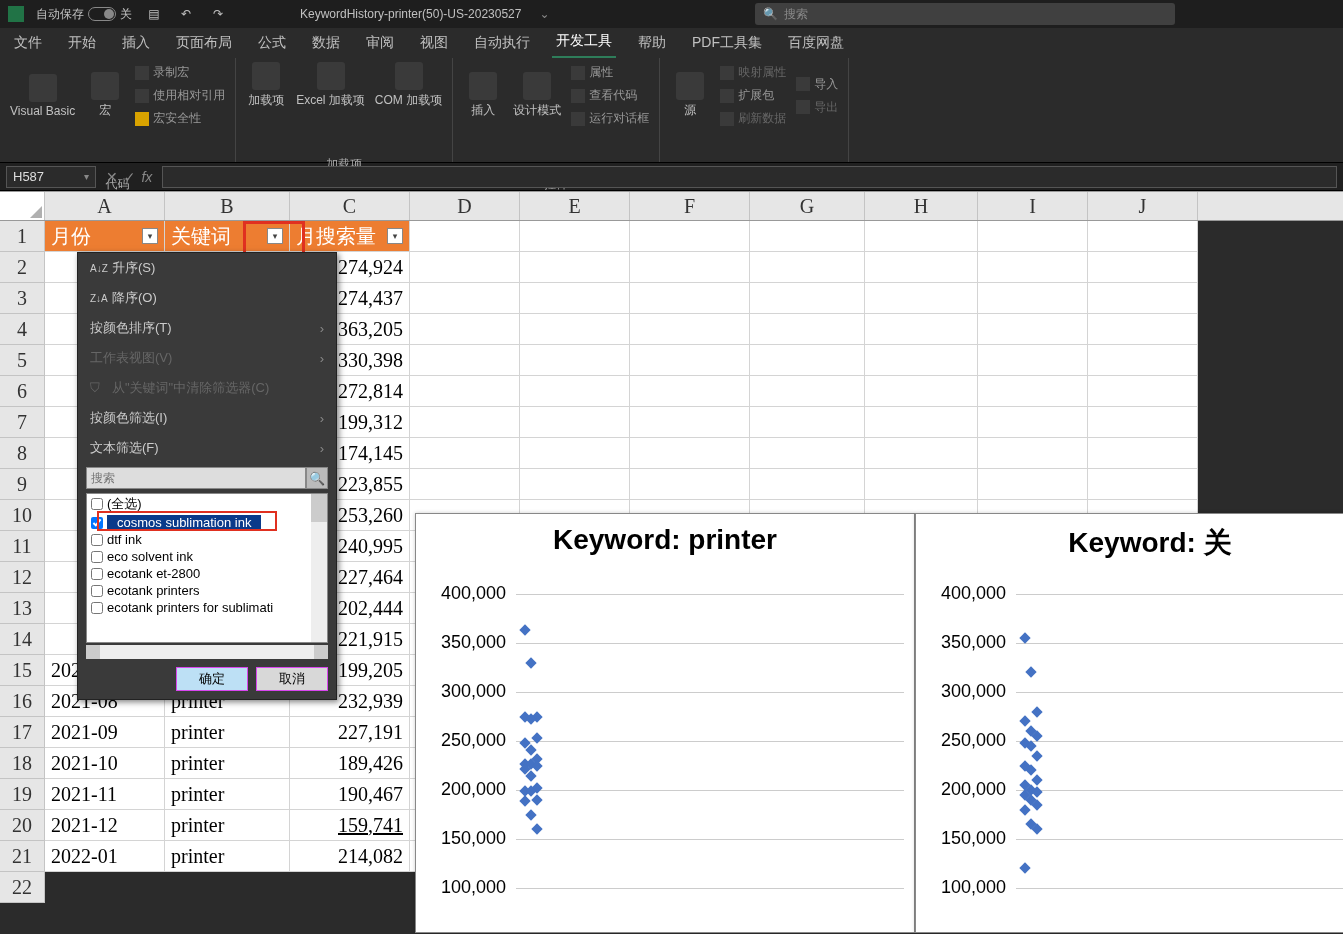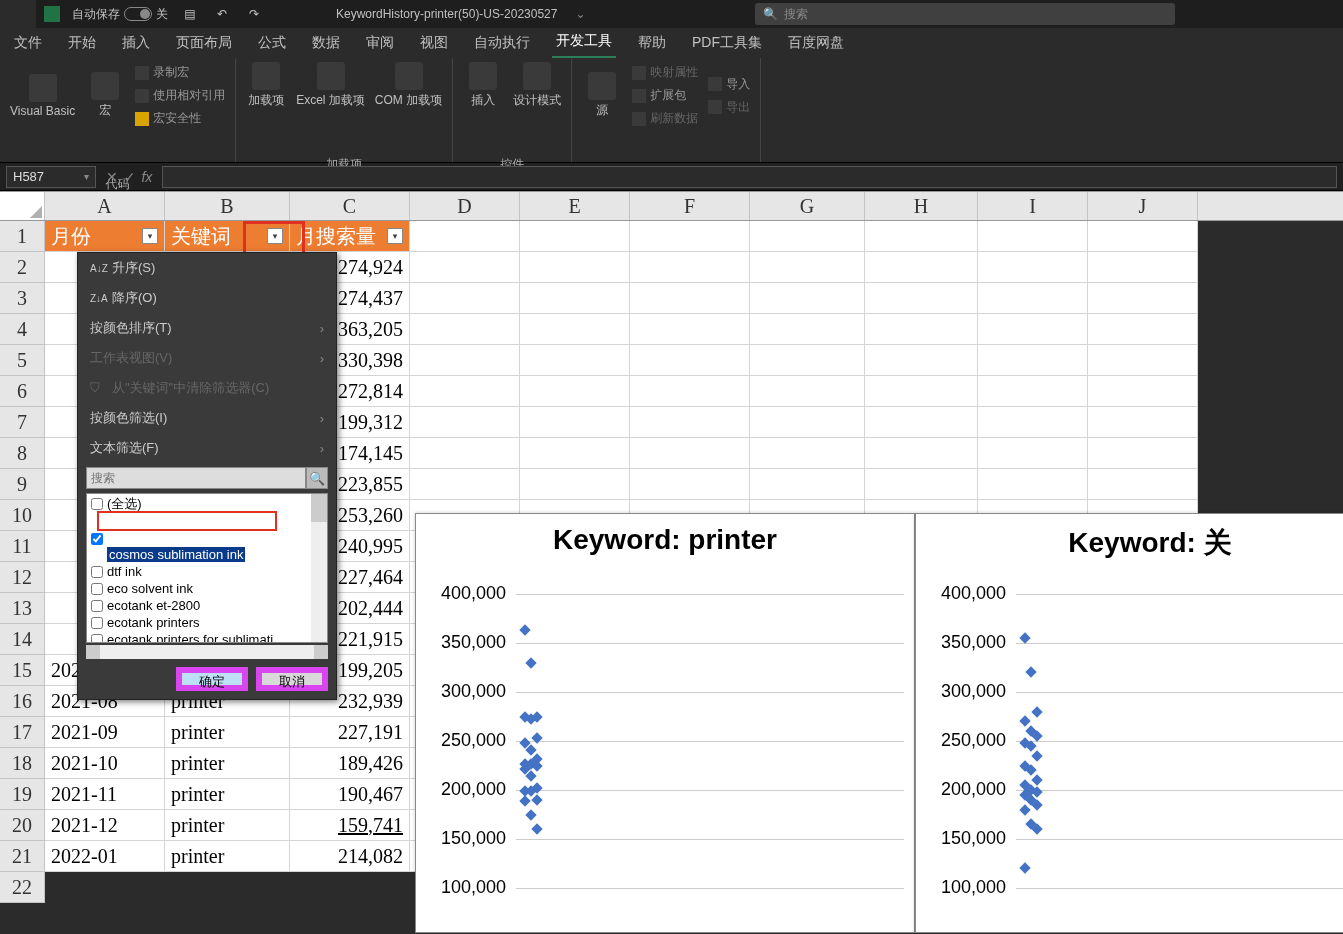--- a/index.html
+++ b/index.html
@@ -1,19 +1,19 @@
 <!DOCTYPE html>
 <html><head>
 <meta charset="utf-8">
 <style>
 * { margin:0; padding:0; box-sizing:border-box; font-family:"Microsoft YaHei",Arial,sans-serif; }
 body { background:#2b2b2b; width:1343px; height:934px; overflow:hidden; position:relative; }
 
 
-.title-bar { background:#1e1e1e; height:28px; display:flex; align-items:center; padding:0 8px; color:#c0c0c0; font-size:12px; gap:12px;margin-left:36px; }
+.title-bar { background:#1e1e1e; height:28px; display:flex; align-items:center; padding:0 8px; color:#c0c0c0; font-size:12px; gap:12px; }
 .title-bar .app-icon { width:16px; height:16px; background:#217346; }
 .title-bar .autosave { display:flex; align-items:center; gap:4px; }
 .title-bar .toggle { width:28px; height:14px; border:1px solid #888; border-radius:7px; position:relative; }
 .title-bar .toggle::after { content:''; width:10px; height:10px; background:#888; border-radius:50%; position:absolute; right:1px; top:1px; }
 .title-bar .qat-btn { width:20px; height:20px; display:flex; align-items:center; justify-content:center; cursor:pointer; }
 .title-bar .filename { margin-left:60px; color:#c0c0c0; }
 .title-bar .search-box { margin-left:auto; margin-right:160px; width:420px; height:22px; background:#404040; border-radius:3px; display:flex; align-items:center; padding:0 8px; color:#888; font-size:12px; }
 
 
 .menu-tabs { background:#2b2b2b; height:30px; display:flex; align-items:end; padding:0 10px; gap:18px; color:#c0c0c0; font-size:14px; }
@@ -61,24 +61,24 @@
 .filter-dd { position:absolute; left:32px; top:31px; width:260px; background:#3a3a3a; color:#ccc; border:1px solid #222; box-shadow:2px 2px 6px rgba(0,0,0,0.5); z-index:50; font-size:13px; }
 .filter-dd .row { padding:6px 12px; display:flex; align-items:center; gap:8px; cursor:pointer; }
 .filter-dd .row.disabled{ color:#666 }
 .filter-dd .row.haschev::after{ content:'›'; margin-left:auto; color:#888;}
 .filter-dd .search { margin:4px 8px; height:22px; display:flex;}
 .filter-dd .search input { flex:1; background:#ddd; border:1px solid #888; font-size:12px; padding:0 4px; color:#666;}
 .filter-dd .search .sbtn{ width:22px; background:#bbb; border:1px solid #888; display:flex; align-items:center;justify-content:center;}
 .filter-list { margin:2px 8px; background:#fff; border:1px solid #888; height:150px; overflow:hidden; position:relative;}
 .filter-list .item { display:flex; align-items:center; gap:4px; padding:1px 4px; color:#000; font-size:13px;}
 .filter-list .item input[type=checkbox]{ width:12px; height:12px;}
-.filter-list .item.sel span{ background:#0a3a8a; color:#fff; padding:0 2px;margin-top:32px;}
+.filter-list .item.sel span{ background:#0a3a8a; color:#fff; padding:0 10px;}
 .filter-list-outline{ position:absolute; border:2px solid #e03020; }
 .filter-dd .btns{ display:flex; justify-content:flex-end; gap:8px; padding:8px;}
-.filter-dd .btns button{ width:72px; height:24px; font-size:13px; background:#d8d8d8; border:6px solid #d946ef; cursor:pointer;}
+.filter-dd .btns button{ width:72px; height:24px; font-size:13px; background:#d8d8d8; border:1px solid #d946ef; cursor:pointer;}
 .filter-dd .scroll{ position:absolute; right:0; top:0; bottom:0; width:16px; background:#eee; }
 .filter-dd .scroll .up,.filter-dd .scroll .dn{height:14px;background:#ccc;text-align:center;font-size:9px;line-height:14px}
 .filter-dd .hscroll{height:14px;background:#eee;display:flex;}
 .filter-dd .hscroll .l,.filter-dd .hscroll .r{width:14px;background:#ccc;text-align:center;font-size:9px;line-height:14px}
 .sort-ico{font-size:10px;display:inline-block;width:14px}
 
 
 .chartbox { position:absolute; background:#fff; border:1px solid #888; box-shadow:0 0 4px rgba(0,0,0,0.2); }
 .chartbox .ctitle { text-align:center; font-weight:bold; font-size:28px; padding:10px 0 6px 0; color:#000;}
 .chartbox .yaxis { position:absolute; left:10px; font-size:18px; color:#000; text-align:right; width:80px;}
@@ -170,20 +170,34 @@
   <div class="ribbon-group">
     <div class="items">
       <div class="ritem">
           <div class="ico"></div>
           <span>插入</span>
         </div>
       <div class="ritem">
           <div class="ico"></div>
           <span>设计模式</span>
         </div>
+      <div class="vcol">
+        <div class="ritem-sm">
+            <span class="ico-s"></span>
+            <span>属性</span>
+          </div>
+        <div class="ritem-sm">
+            <span class="ico-s"></span>
+            <span>查看代码</span>
+          </div>
+        <div class="ritem-sm">
+            <span class="ico-s"></span>
+            <span>运行对话框</span>
+          </div>
+      </div>
     </div>
     <div class="label">控件</div>
   </div>
   <div class="ribbon-group">
     <div class="items">
       <div class="ritem">
           <div class="ico"></div>
           <span>源</span>
         </div>
       <div class="vcol">

